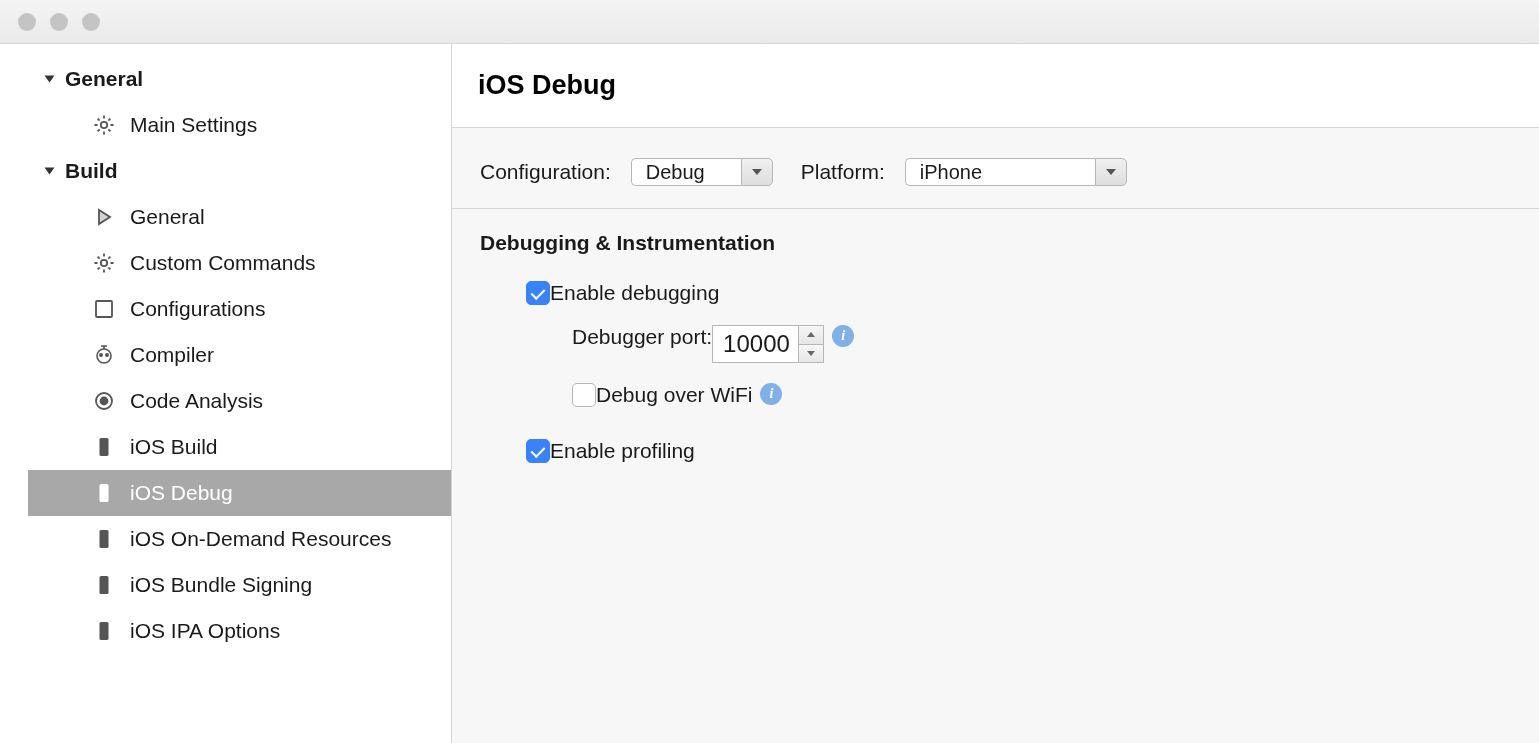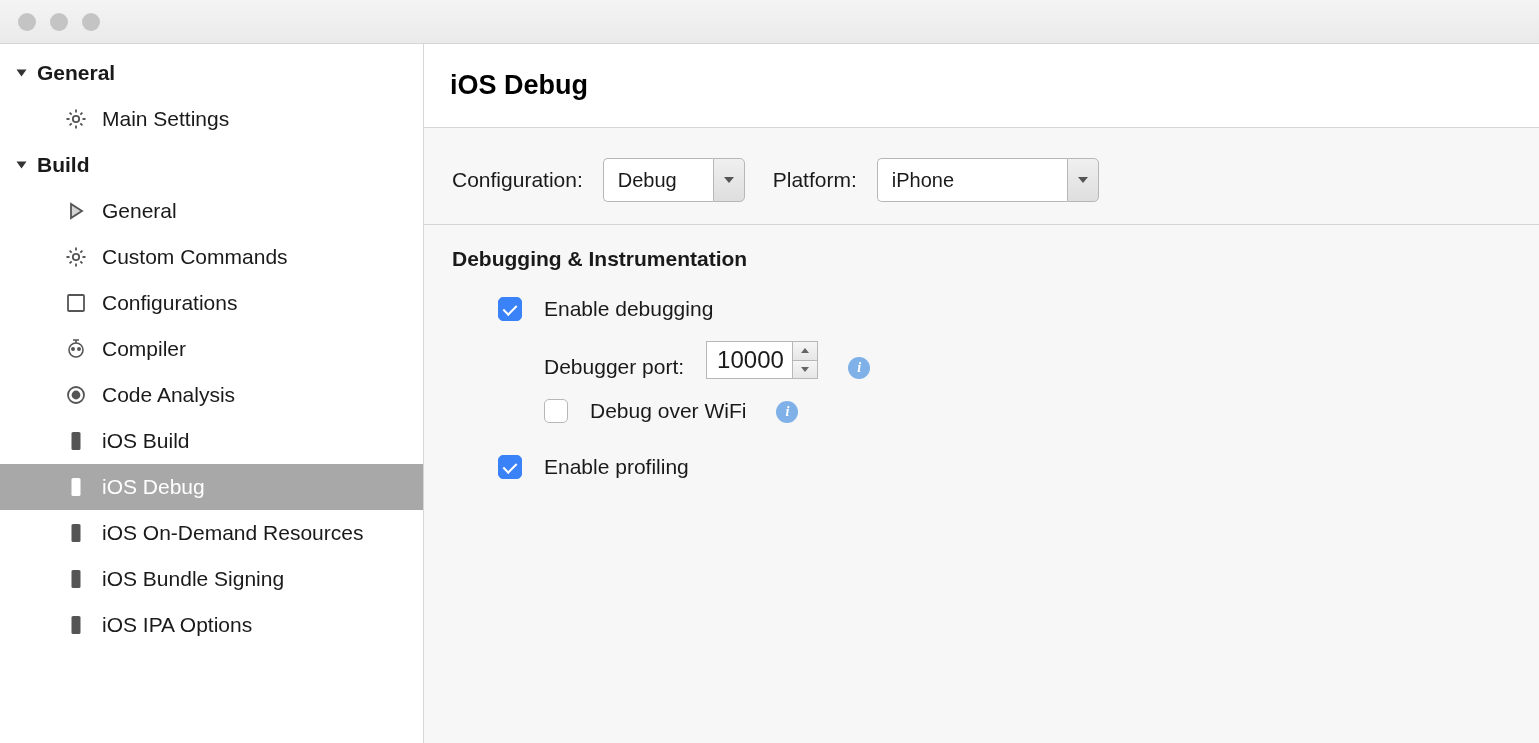--- a/index.html
+++ b/index.html
@@ -7,44 +7,44 @@
 
     
     .titlebar { height:44px; background:linear-gradient(#f4f4f4,#eaeaea); border-bottom:1px solid #d6d6d6; display:flex; align-items:center; position:relative; }
     .traffic { display:flex; gap:14px; margin-left:18px; }
     .dot { width:18px; height:18px; border-radius:50%; background:#c4c4c4; }
     .title { position:absolute; left:0; right:0; text-align:center; font-size:20px; color:#2c2c2c; pointer-events:none; }
 
     .body { display:flex; height:calc(743px - 44px); }
 
     
-    .sidebar { width:424px; background:#fff; border-right:1px solid #d6d6d6; padding-top:6px; font-size:21px; color:#1a1a1a; }
+    .sidebar { width:424px; background:#fff; border-right:1px solid #d6d6d6; padding-top:12px; font-size:21px; color:#1a1a1a;margin-left:28px; }
     .cat { display:flex; align-items:center; height:46px; padding-left:18px; font-weight:700; cursor:pointer; }
     .tri { width:0; height:0; border-left:7px solid #333; border-top:5px solid transparent; border-bottom:5px solid transparent; margin-right:12px; transition:transform .1s; transform:rotate(90deg); }
     .item { display:flex; align-items:center; height:46px; padding-left:64px; cursor:pointer; }
     .item .ic { width:24px; height:24px; margin-right:14px; display:flex; align-items:center; justify-content:center; color:#555; }
     .item.sel { background:#a8a8a8; color:#fff; }
     .item.sel .ic { color:#fff; }
     .ic svg { width:100%; height:100%; }
 
     
     .main { flex:1; display:flex; flex-direction:column; }
     .hdr { height:84px; display:flex; align-items:center; padding-left:26px; font-size:27px; font-weight:700; border-bottom:1px solid #d6d6d6; }
     .panel { flex:1; background:#f7f7f7; padding:30px 28px; font-size:21px; color:#1a1a1a; }
 
     .config-row { display:flex; align-items:center; gap:20px; margin-bottom:22px; }
-    .sel-wrap { display:inline-flex; height:44px; }
+    .sel-wrap { display:inline-flex; height:28px; }
     .sel-fld { background:#fff; border:1px solid #b7b7b7; border-right:none; border-radius:5px 0 0 5px; padding:0 14px; display:flex; align-items:center; min-width:110px; font-size:20px; }
     .sel-btn { width:32px; background:linear-gradient(#f0f0f0,#dedede); border:1px solid #b7b7b7; border-radius:0 5px 5px 0; display:flex; align-items:center; justify-content:center; }
     .sel-btn::after { content:''; width:0; height:0; border-left:5px solid transparent; border-right:5px solid transparent; border-top:6px solid #555; }
 
     .divider { height:1px; background:#d6d6d6; margin:0 -28px 22px; }
     .section-title { font-weight:700; margin-bottom:26px; }
 
-    .opt-row { display:flex; align-items:flex-end; gap:22px; margin-bottom:20px; padding-left:46px; }
+    .opt-row { display:flex; align-items:flex-start; margin-bottom:20px; padding-left:46px; }
     .opt-row.sub { padding-left:92px; }
     .opt-row.sub2 { padding-left:92px; margin-bottom:32px; }
 
     .chk { width:24px; height:24px; border-radius:5px; border:1px solid #b7b7b7; background:#fff; display:flex; align-items:center; justify-content:center; flex-shrink:0; }
     .chk.on { background:#3a82f7; border-color:#3a82f7; }
     .chk.on::after { content:''; width:6px; height:11px; border:solid #fff; border-width:0 2.5px 2.5px 0; transform:rotate(45deg); margin-top:-2px; }
 
     .spin-wrap { display:inline-flex; height:38px; }
     .spin-fld { width:86px; background:#fff; border:1px solid #b7b7b7; border-right:none; padding:0 10px; display:flex; align-items:center; font-size:24px; }
     .spin-btns { width:26px; display:flex; flex-direction:column; border:1px solid #b7b7b7; }

